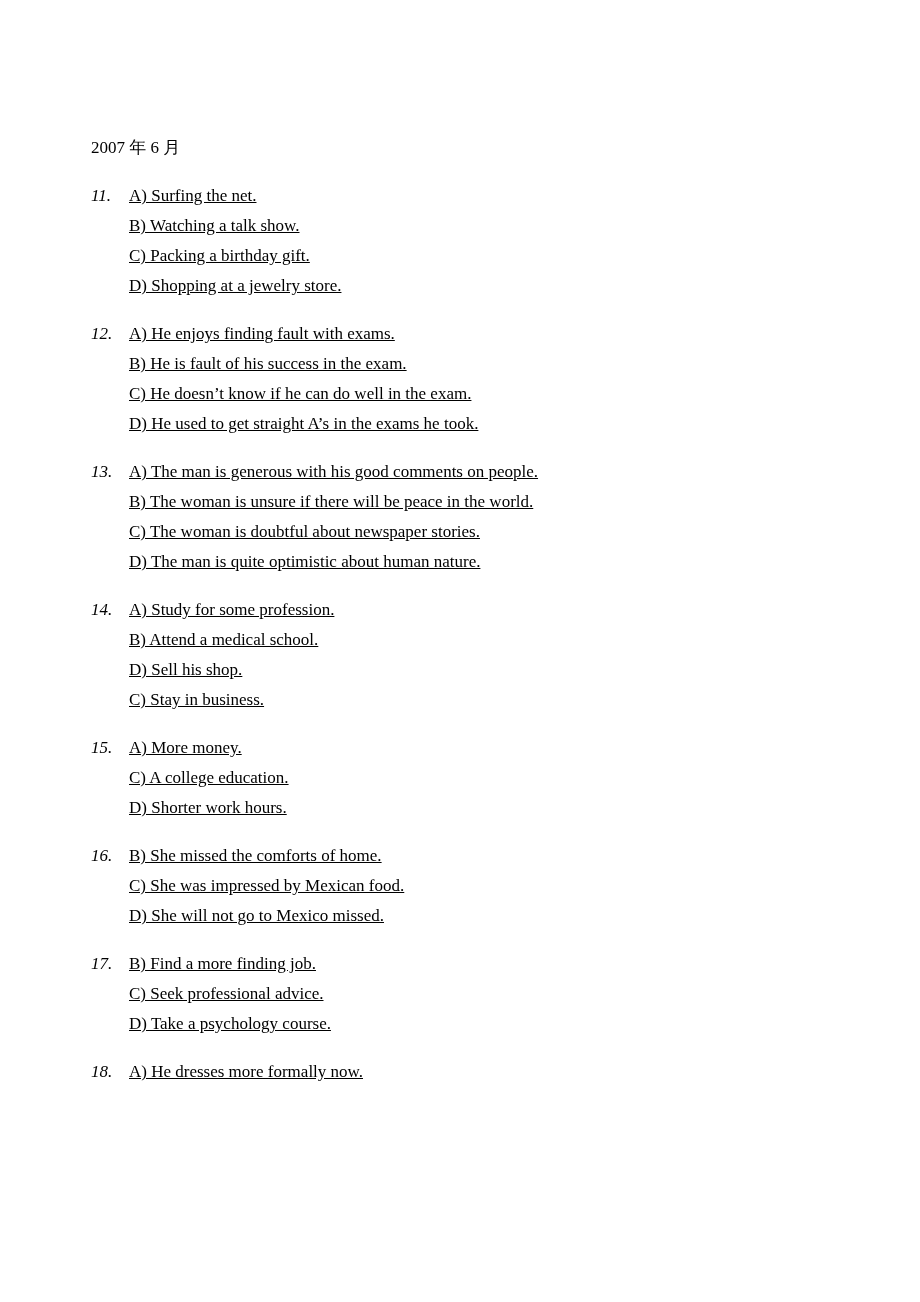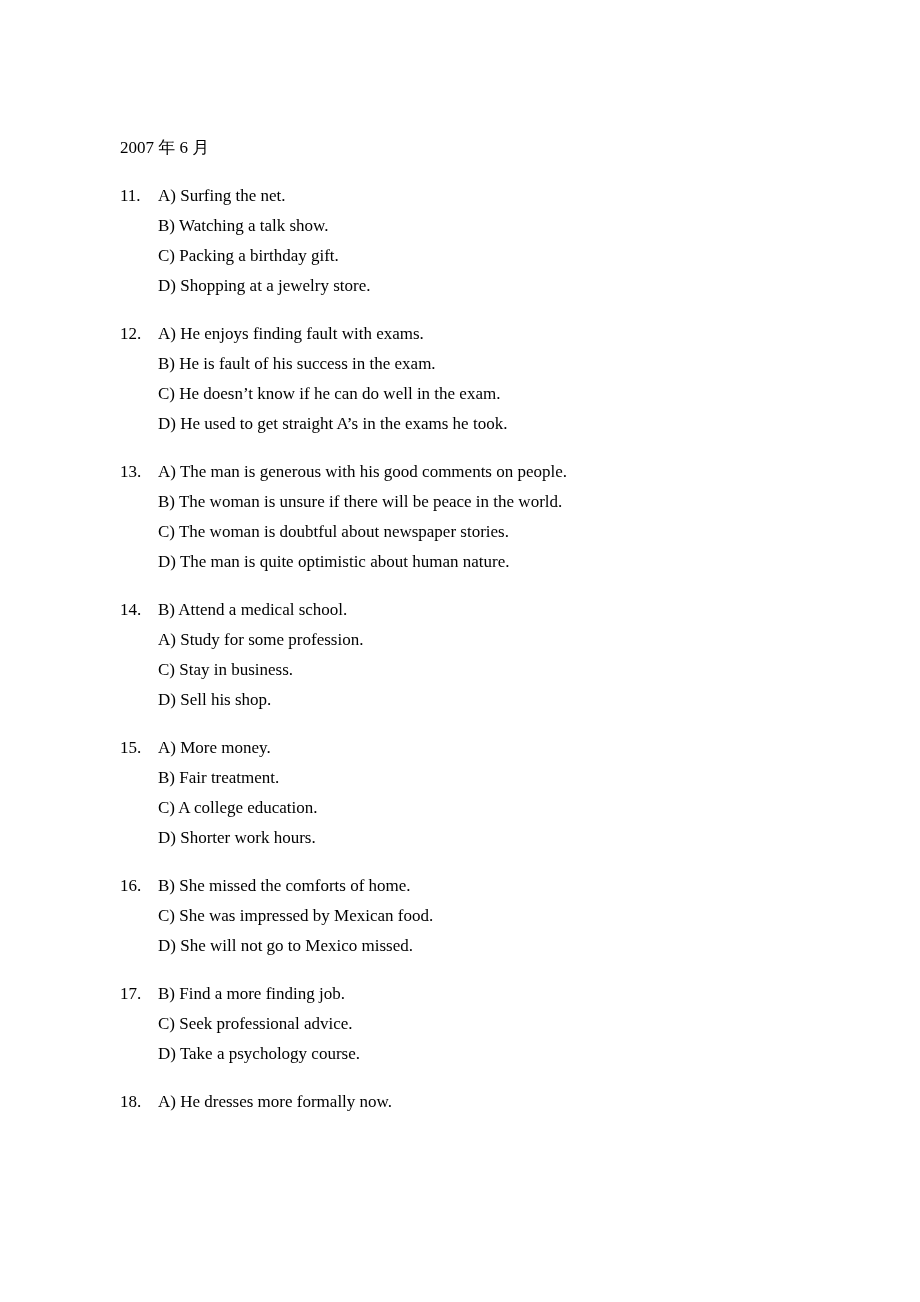--- a/index.html
+++ b/index.html
@@ -12,39 +12,41 @@
     height: 1302px;
     font-family: "Liberation Serif", "DejaVu Serif", serif;
     font-size: 17px;
     color: #000000;
     overflow: hidden;
   }
   .page {
     box-sizing: border-box;
     width: 920px;
     height: 1302px;
-    padding: 133px 90px 0 120px;
+    padding: 133px 90px 0 91px;
     background: #ffffff;
   }
   .date-header {
     line-height: 30px;
     margin: 0 0 18px 0;
   }
   .question {
     display: flex;
     align-items: flex-start;
     line-height: 30px;
     margin: 0 0 18px 0;
   }
   .q-number {
     width: 38px;
     flex-shrink: 0;
+    font-style: italic;
   }
   .q-options {
     flex: 1;
+    text-decoration: underline;
   }
   .option-line {
     line-height: 30px;
     white-space: nowrap;
   }
 </style>
 </head>
 <body>
 
 <div class="page">
@@ -77,32 +79,31 @@
       <div class="option-line">A) The man is generous with his good comments on people.</div>
       <div class="option-line">B) The woman is unsure if there will be peace in the world.</div>
       <div class="option-line">C) The woman is doubtful about newspaper stories.</div>
       <div class="option-line">D) The man is quite optimistic about human nature.</div>
     </div>
   </div>
 
   <div class="question">
     <div class="q-number">14.</div>
     <div class="q-options">
+      <div class="option-line">A) Study for some profession.</div>
       <div class="option-line">B) Attend a medical school.</div>
-      <div class="option-line">A) Study for some profession.</div>
+      <div class="option-line">D) Sell his shop.</div>
       <div class="option-line">C) Stay in business.</div>
-      <div class="option-line">D) Sell his shop.</div>
     </div>
   </div>
 
   <div class="question">
     <div class="q-number">15.</div>
     <div class="q-options">
       <div class="option-line">A) More money.</div>
-      <div class="option-line">B) Fair treatment.</div>
       <div class="option-line">C) A college education.</div>
       <div class="option-line">D) Shorter work hours.</div>
     </div>
   </div>
 
   <div class="question">
     <div class="q-number">16.</div>
     <div class="q-options">
       <div class="option-line">B) She missed the comforts of home.</div>
       <div class="option-line">C) She was impressed by Mexican food.</div>

